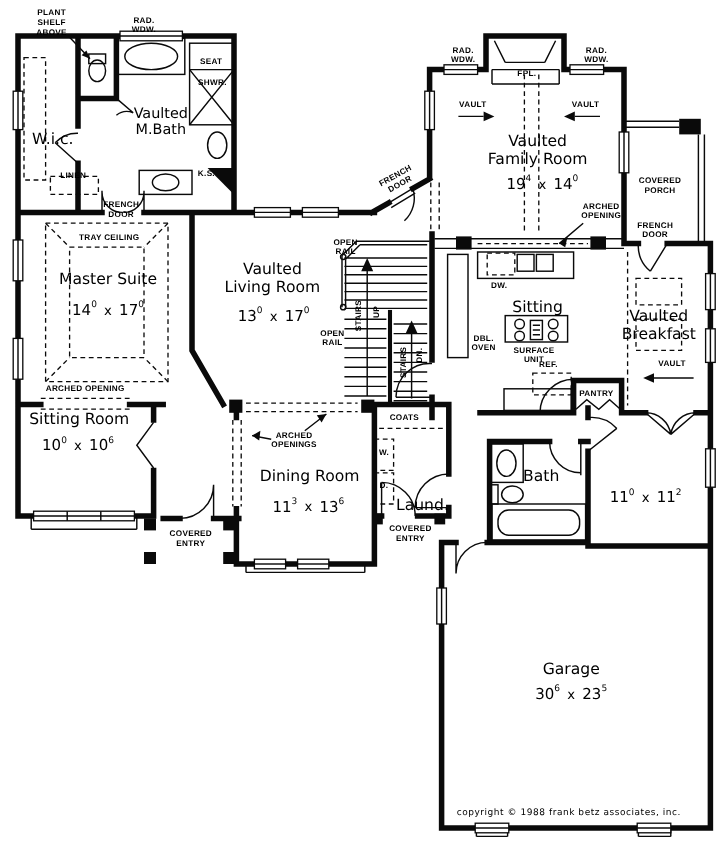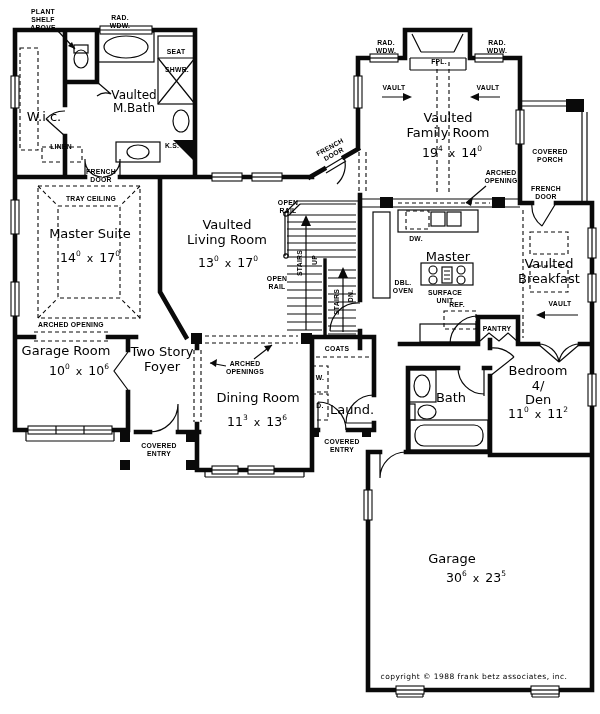--- a/index.html
+++ b/index.html
@@ -278,63 +278,59 @@
 <div class="lbl sm rd" style="left:332px;top:151px">FRENCH
 DOOR</div>
 <div class="lbl sm" style="left:501px;top:177px">ARCHED
 OPENING</div>
 <div class="lbl sm" style="left:550px;top:156px">COVERED
 PORCH</div>
 <div class="lbl sm" style="left:546px;top:193px">FRENCH
 DOOR</div>
 
 <div class="lbl sm" style="left:416px;top:239px">DW.</div>
-<div class="lbl rm" style="left:448px;top:257px">Master</div>
+<div class="lbl rm" style="left:448px;top:257px">Sitting</div>
 <div class="lbl sm" style="left:403px;top:287px">DBL.
 OVEN</div>
 <div class="lbl sm" style="left:445px;top:297px">SURFACE
 UNIT</div>
 <div class="lbl rm" style="left:549px;top:272px">Vaulted
 Breakfast</div>
 <div class="lbl sm" style="left:560px;top:304px">VAULT</div>
 <div class="lbl sm" style="left:457px;top:305px">REF.</div>
 <div class="lbl sm" style="left:497px;top:329px">PANTRY</div>
 
 <div class="lbl sm" style="left:71px;top:325px">ARCHED OPENING</div>
-<div class="lbl rm" style="left:66px;top:351px">Garage Room</div>
-<div class="lbl dim" style="left:79px;top:371px">
+<div class="lbl rm" style="left:66px;top:351px">Sitting Room</div>
+<div class="lbl dim" style="left:65px;top:371px">
   <span>10</span><sup>0</sup><span class="xx">x</span><span>10</span><sup>6</sup>
 </div>
-<div class="lbl rm" style="left:162px;top:360px">Two Story
-Foyer</div>
 <div class="lbl sm" style="left:245px;top:368px">ARCHED
 OPENINGS</div>
 
 <div class="lbl rm" style="left:258px;top:398px">Dining Room</div>
 <div class="lbl dim" style="left:257px;top:422px">
   <span>11</span><sup>3</sup><span class="xx">x</span><span>13</span><sup>6</sup>
 </div>
 
 <div class="lbl sm" style="left:337px;top:349px">COATS</div>
 <div class="lbl sm" style="left:320px;top:378px">W.</div>
 <div class="lbl sm" style="left:320px;top:406px">D.</div>
-<div class="lbl rm" style="left:352px;top:410px">Laund.</div>
+<div class="lbl rm" style="left:352px;top:422px">Laund.</div>
 <div class="lbl rm" style="left:451px;top:398px">Bath</div>
 
-<div class="lbl rm" style="left:538px;top:386px">Bedroom 4/
-Den</div>
 <div class="lbl dim" style="left:538px;top:414px">
   <span>11</span><sup>0</sup><span class="xx">x</span><span>11</span><sup>2</sup>
 </div>
 
 <div class="lbl sm" style="left:159px;top:450px">COVERED
 ENTRY</div>
 <div class="lbl sm" style="left:342px;top:446px">COVERED
 ENTRY</div>
 
-<div class="lbl rm" style="left:452px;top:559px">Garage</div>
+<div class="lbl rm" style="left:476px;top:559px">Garage</div>
 <div class="lbl dim" style="left:476px;top:578px">
   <span>30</span><sup>6</sup><span class="xx">x</span><span>23</span><sup>5</sup>
 </div>
 
 <div class="lbl cp" style="left:474px;top:677px">copyright © 1988 frank betz associates, inc.</div>
 
 </div>
 
 </body></html>

